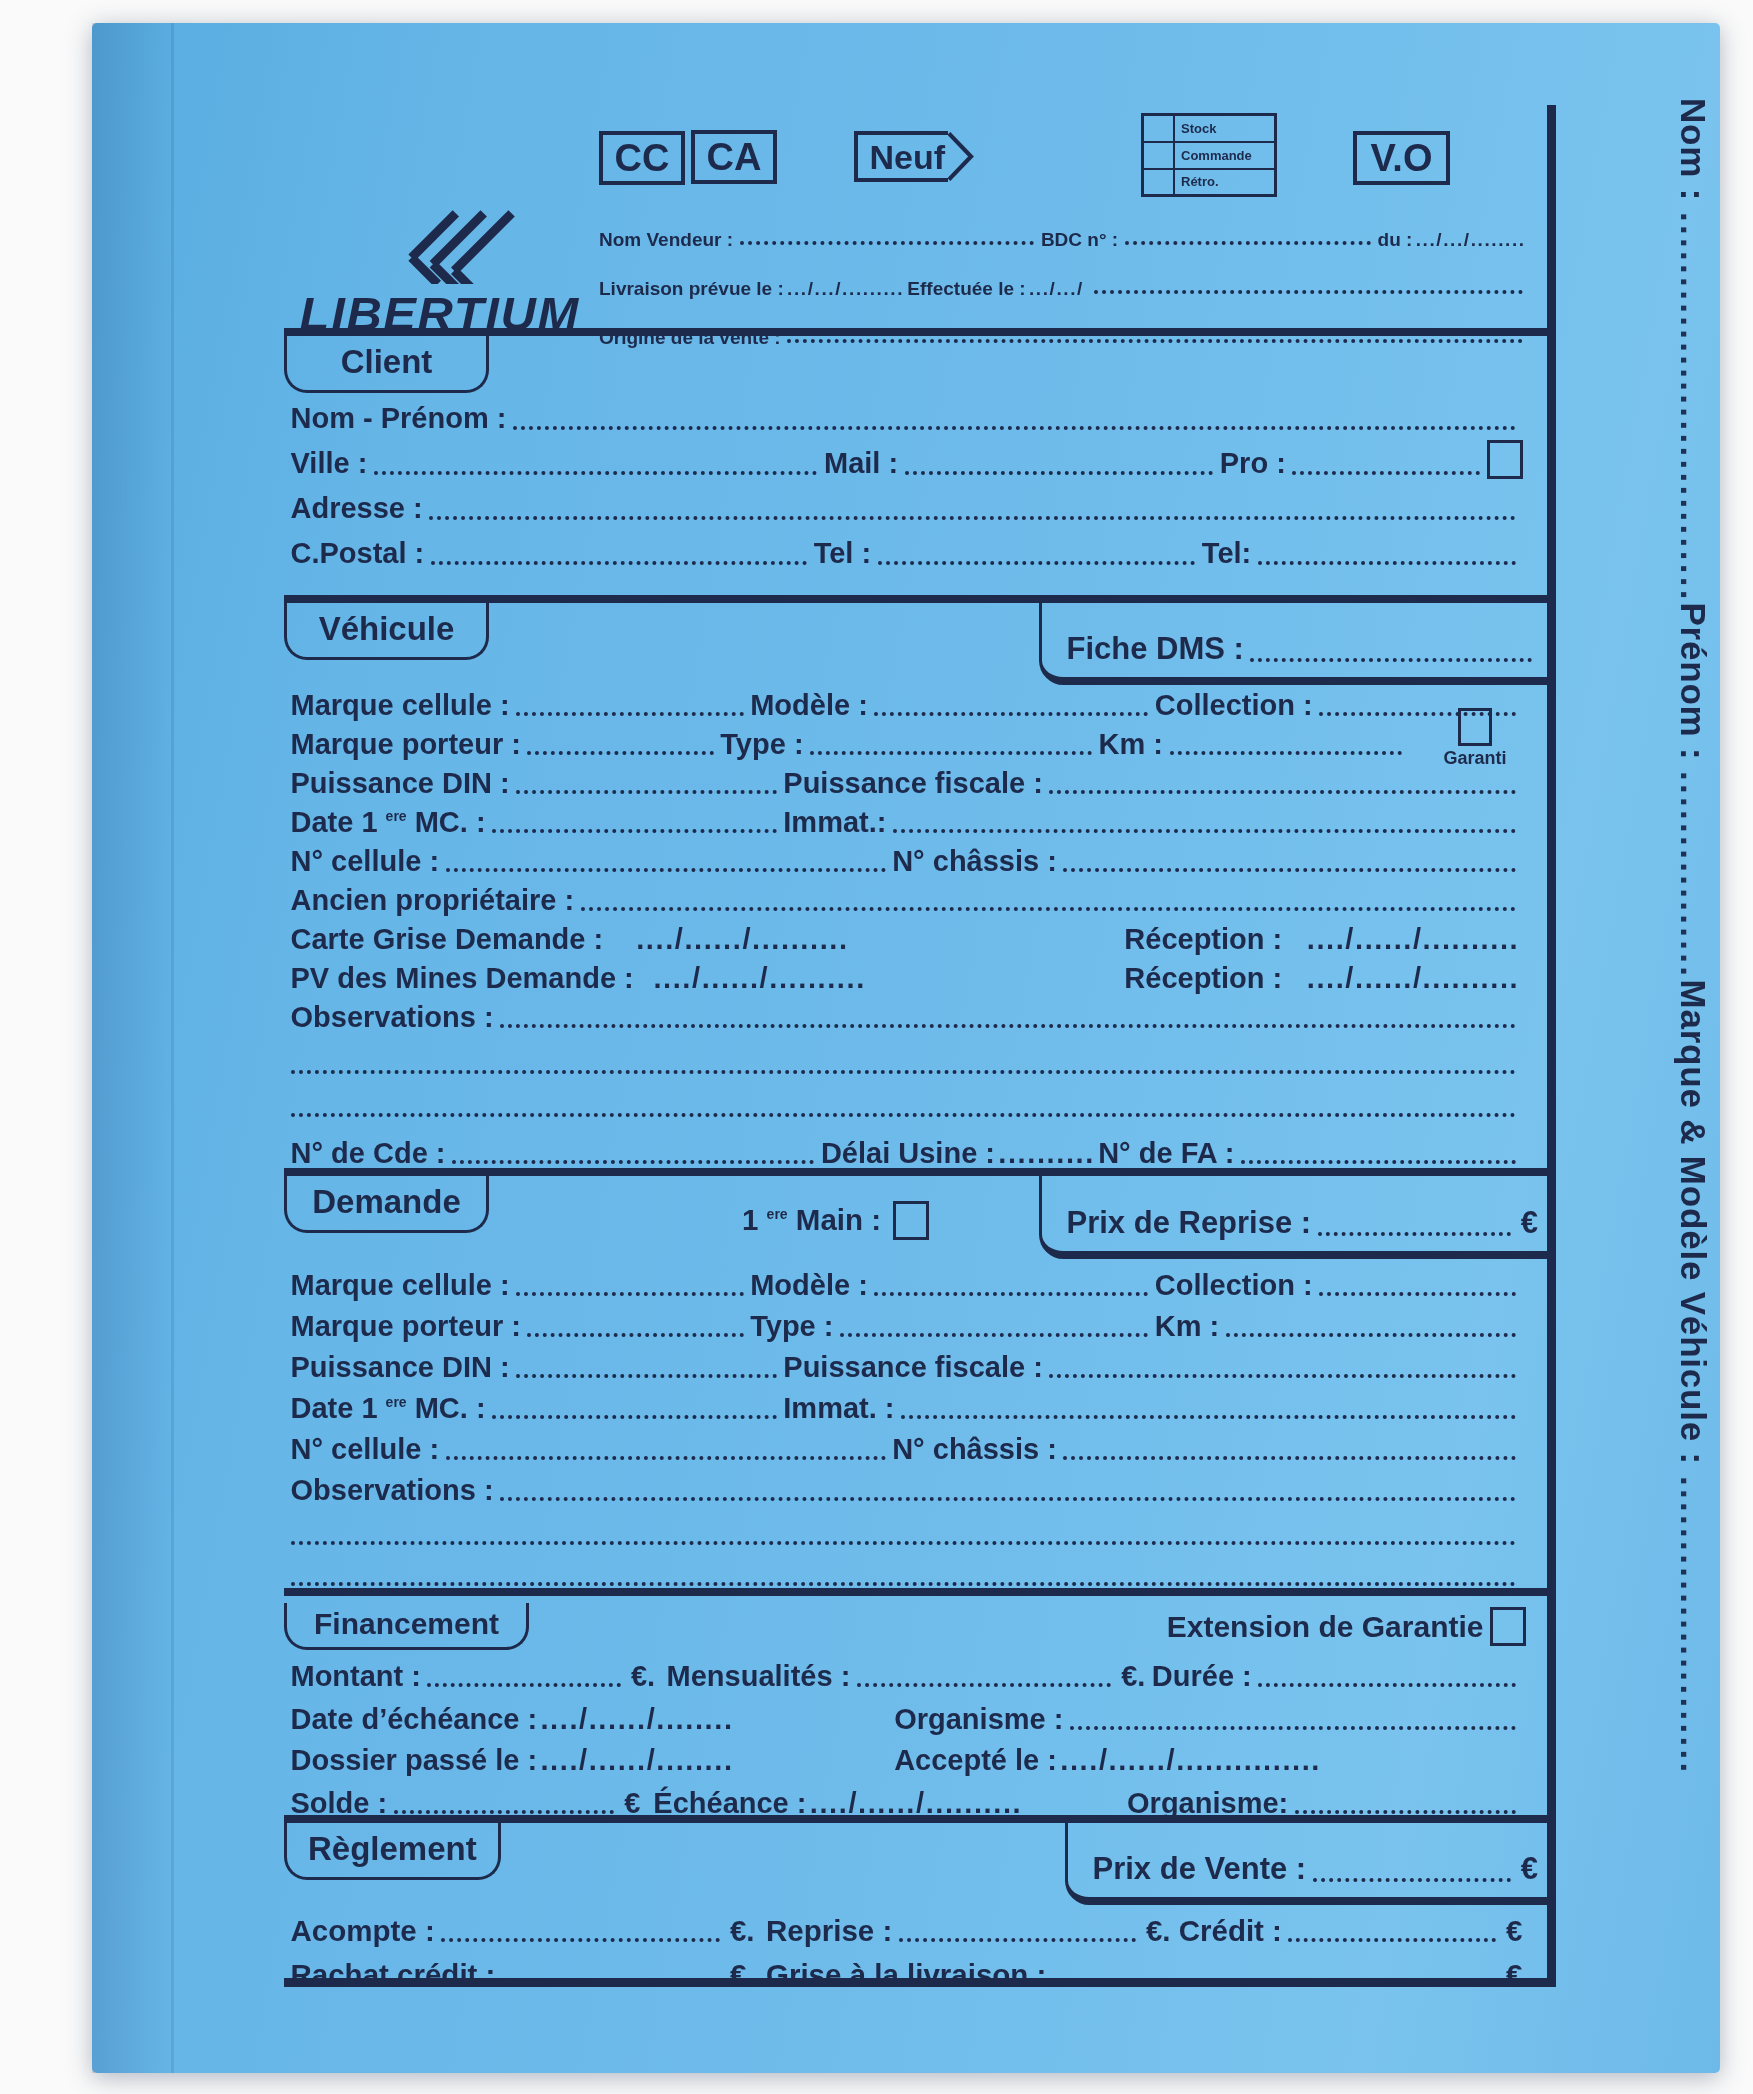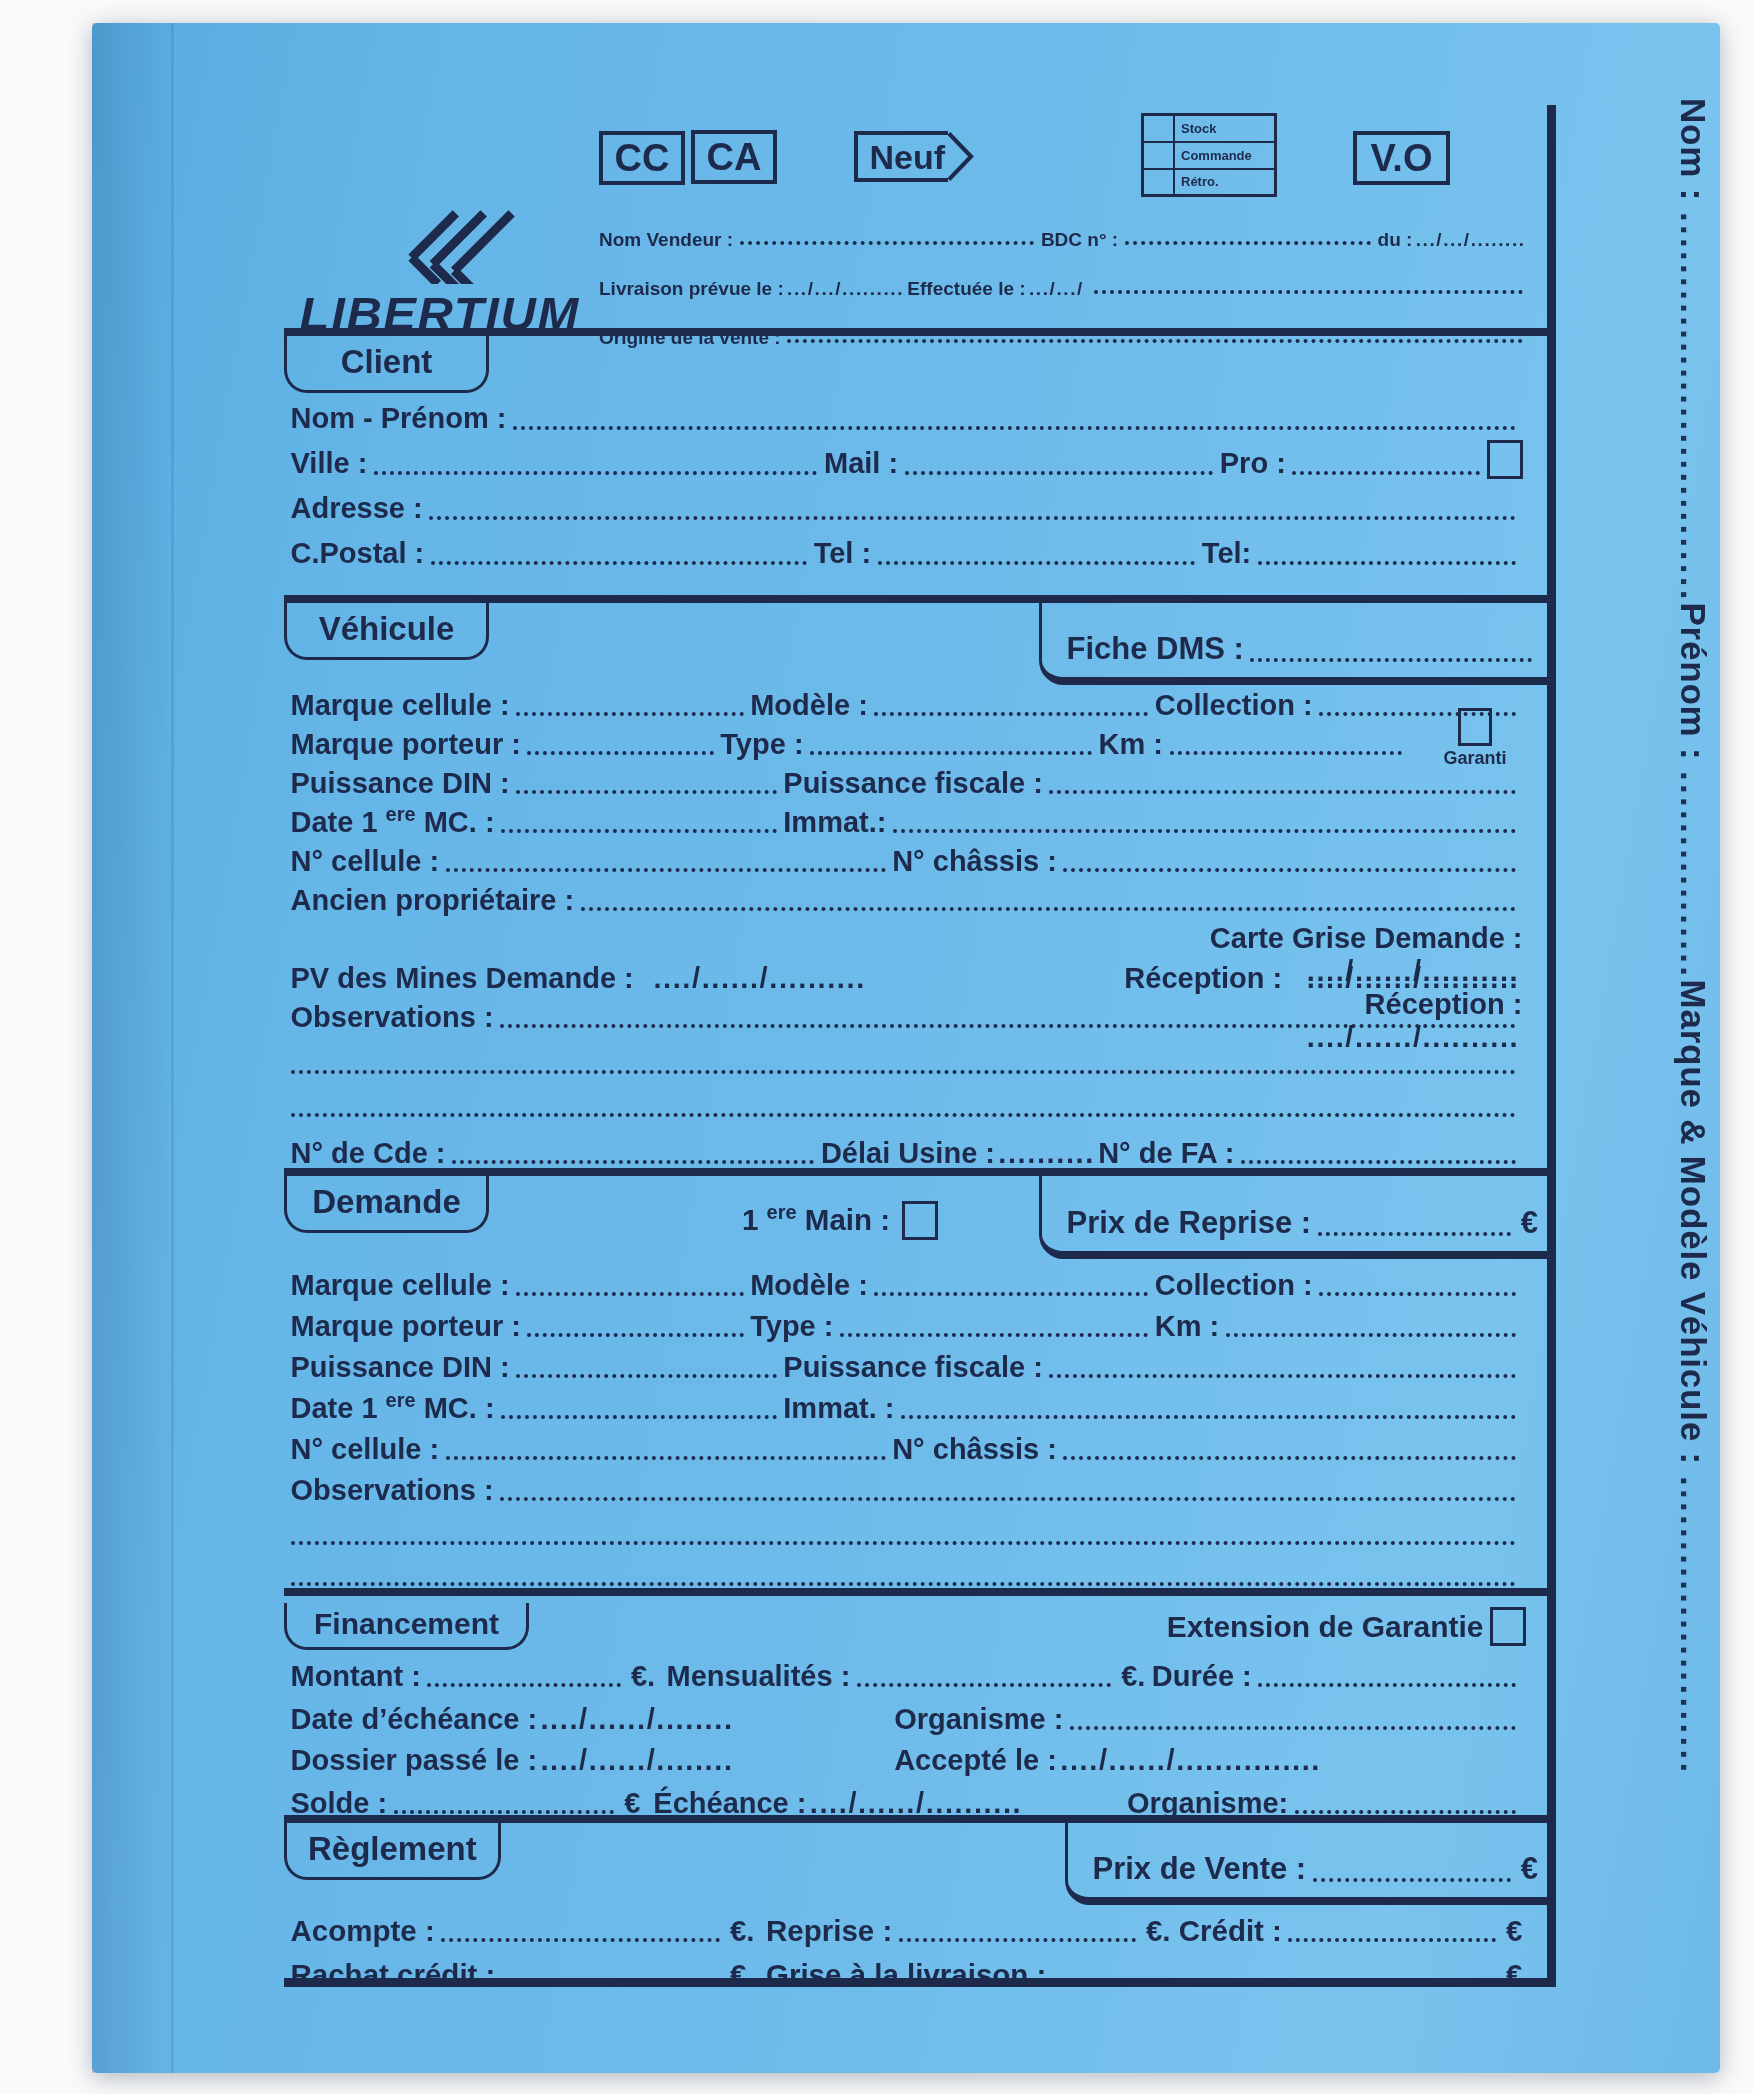--- a/index.html
+++ b/index.html
@@ -42,21 +42,21 @@
   .tab{display:inline-block; border:3.3px solid var(--ink); border-top:none;
     border-radius:0 0 23px 23px; padding:6.5px 21px 9.8px; font-size:33px; min-width:205px; text-align:center;}
   .tab.small{font-size:30px; padding:4.1px 18px 6.5px; min-width:245px;}
   .infotab{position:absolute; top:0; right:-9px; width:517px; border-left:3.3px solid var(--ink);
     border-bottom:8.2px solid var(--ink); border-radius:0 0 0 24.5px;
     display:flex; align-items:flex-end; padding:11.5px 18px 9.8px 24.5px; font-size:31px;}
   .sec-head{position:relative;}
   .row{display:flex; align-items:flex-end; font-size:29px; padding:0 24.5px 4.9px 6.5px;}
   .col{display:flex; align-items:flex-end; min-width:0;}
   .cbx{flex:0 0 auto; width:36px; height:39px; border:3.3px solid var(--ink); background:transparent;}
-  .sup{font-size:20px; vertical-align:super; line-height:0;}
+  .sup{font-size:14px; vertical-align:super; line-height:0;}
   .euro{margin-left:3.3px; white-space:nowrap;}
   .garanti{position:absolute; right:23px; top:105px; width:98px; text-align:center;}
   .garanti .cbx{display:block; margin:0 auto; width:34px; height:38px;}
   .garanti .glab{font-size:18px; margin-top:1.6px;}
 
   
   .sidebar{position:absolute; left:1480px; top:75px; width:141px; height:1907px;
     writing-mode:vertical-rl; font-size:35px; letter-spacing:0.8px; overflow:hidden; white-space:nowrap;}
   .sidebar .dots{letter-spacing:3.3px; opacity:.95;}
   .sidebar .gap{display:inline-block; block-size:33px;}
@@ -259,21 +259,21 @@
             <span class="lbl">N° châssis :</span>
             <span class="leader"></span>
           </span>
       </div>
       <div class="row" style="height:39px;">
         <span class="col" style="flex:1;">
             <span class="lbl">Ancien propriétaire :</span>
             <span class="leader"></span>
           </span>
       </div>
-      <div class="row" style="height:39px;flex-direction:column;">
+      <div class="row" style="height:39px;">
         <span class="lbl">Carte Grise Demande :</span>
           <span class="val" style="margin-left:33px;">..../....../..........</span>
         <span style="flex:1;"></span>
         <span class="lbl">Réception :</span>
           <span class="val" style="margin-left:24.5px;">..../....../..........</span>
       </div>
       <div class="row" style="height:39px;">
         <span class="lbl">PV des Mines Demande :</span>
           <span class="val" style="margin-left:19.6px;">..../....../..........</span>
         <span style="flex:1;"></span>

